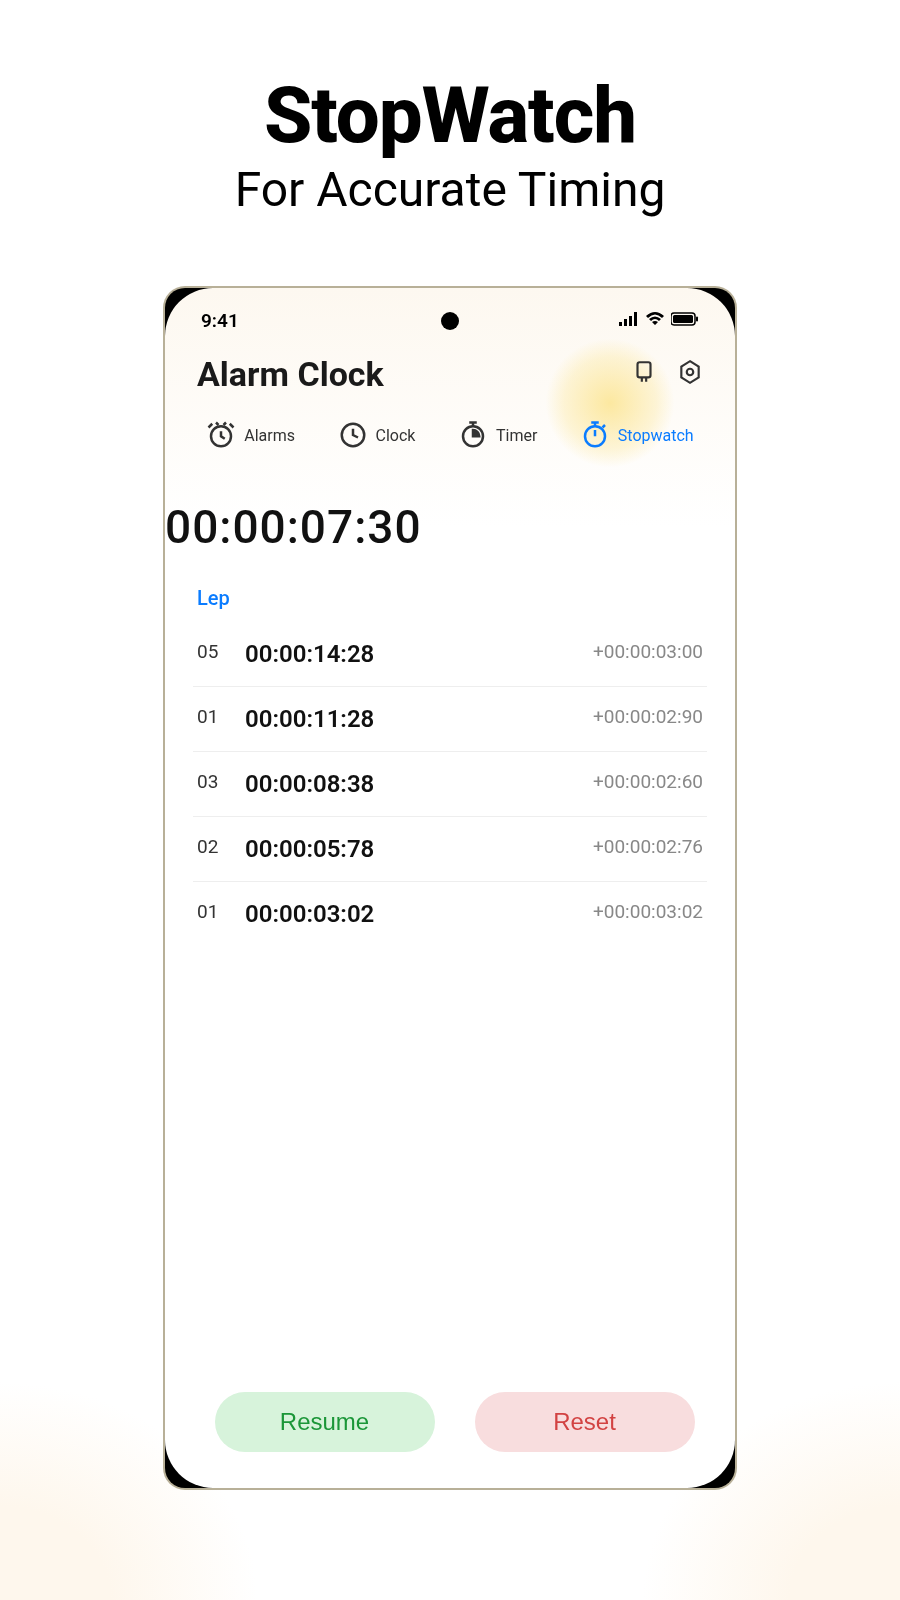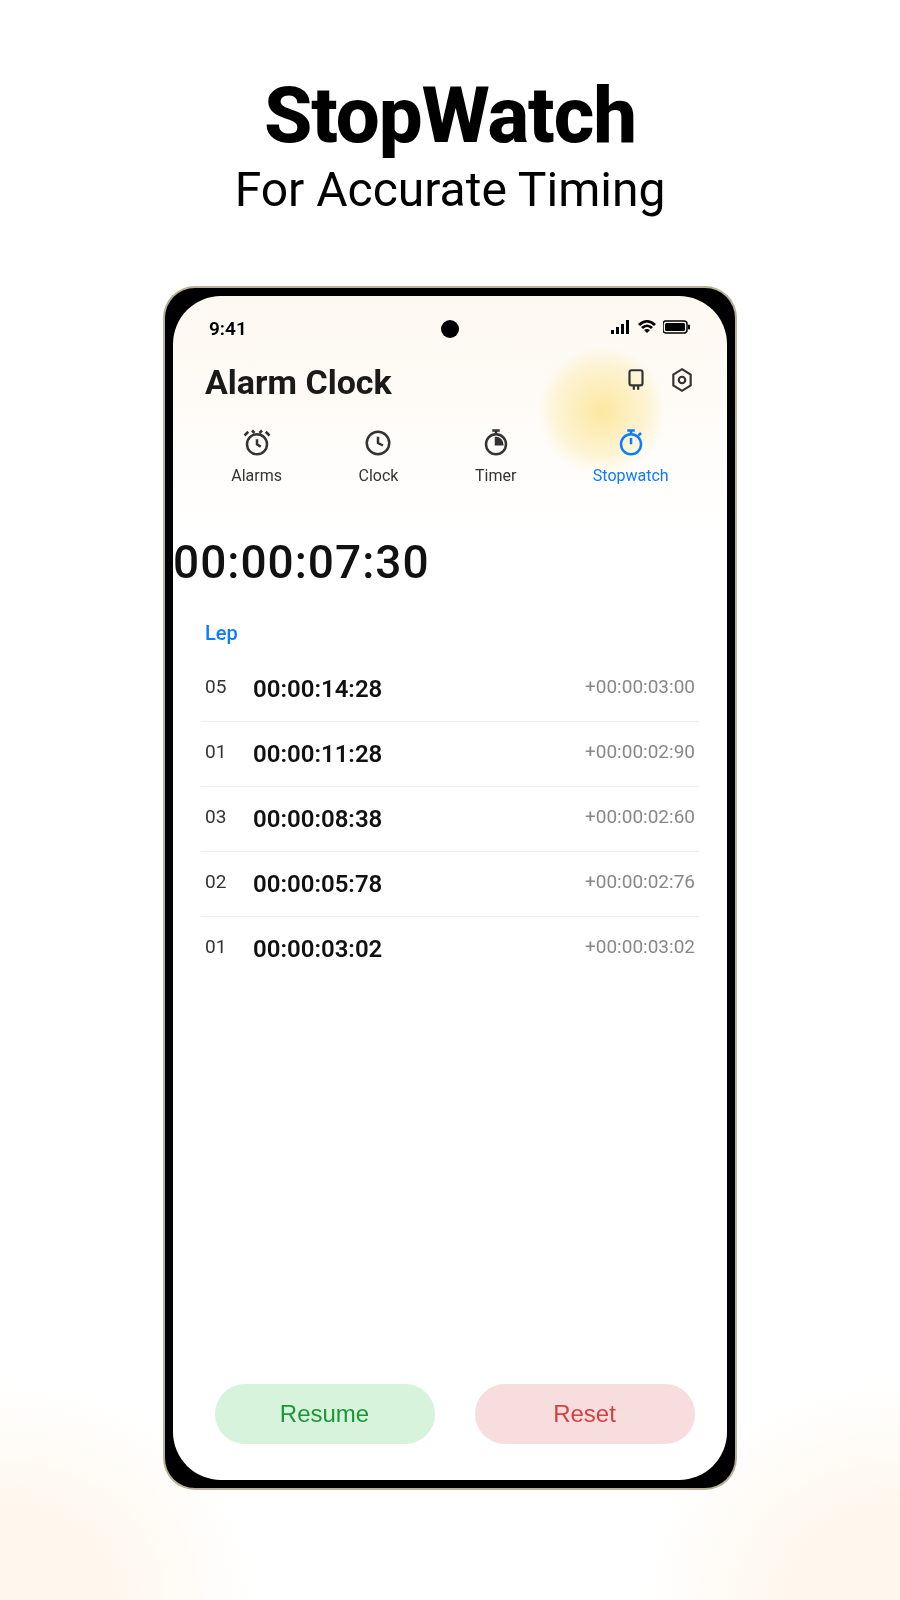--- a/index.html
+++ b/index.html
@@ -22,22 +22,22 @@
       font-size: 48px;
       font-weight: 400;
       text-align: center;
       margin-top: 0;
     }
     .phone-frame {
       width: 570px;
       height: 1200px;
       margin: 70px auto 0;
       background: #000;
-      border-radius: 30px;
-      padding: 8px;
+      border-radius: 20px;
+      padding: 0;
       box-shadow: 0 0 0 2px #b8b098;
       position: relative;
     }
     .phone-screen {
       width: 100%;
       height: 100%;
       background: linear-gradient(180deg, #fdf8f0 0%, #ffffff 20%, #ffffff 100%);
       border-radius: 48px;
       overflow: hidden;
       position: relative;
@@ -85,21 +85,21 @@
     .header-icons { display: flex; gap: 20px; align-items: center; }
     .tabs {
       display: flex;
       justify-content: space-around;
       padding: 18px 20px 20px;
       position: relative;
       z-index: 2;
     }
     .tab {
       display: flex;
-      flex-direction: column;
+      flex-direction: row;
       align-items: center;
       gap: 8px;
       cursor: pointer;
     }
     .tab-icon { width: 30px; height: 30px; }
     .tab-label { font-size: 16px; color: #333; }
     .tab.active .tab-label { color: #0a7cff; }
     .tab.active svg { stroke: #0a7cff; }
     .elapsed-time {
       font-size: 46px;

